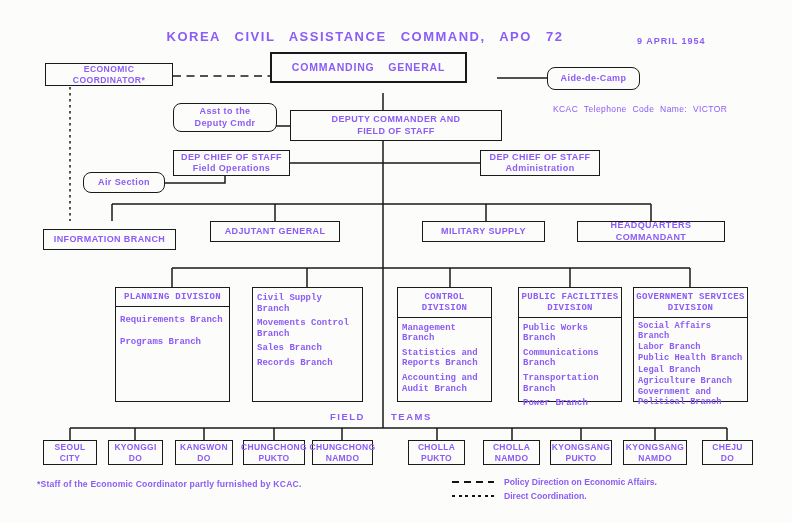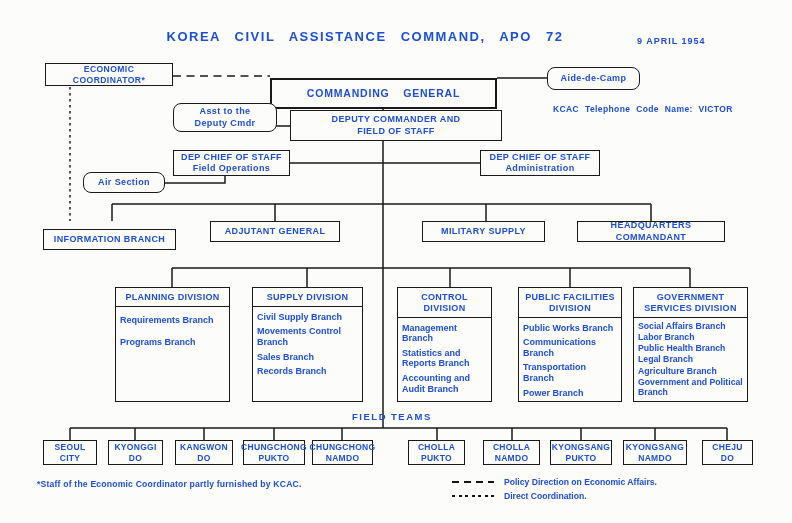--- a/index.html
+++ b/index.html
@@ -1,59 +1,59 @@
 <!DOCTYPE html>
 <html><head>
 <meta charset="utf-8">
 <style>
   html,body { margin:0; padding:0; background:#d9d9d9; }
   .page {
     position:relative; width:792px; height:523px; background:#fcfcfa;
-    font-family:"Liberation Sans", sans-serif; color:#1d4ed8; overflow:hidden;
+    font-family:"Liberation Sans", sans-serif; color:#8b5cf6; overflow:hidden;
     margin:0 auto;
   }
   svg.connectors { position:absolute; left:0; top:0; z-index:1; }
   .title {
     position:absolute; left:150px; top:29px; width:430px; text-align:center;
     font-size:13px; font-weight:bold; letter-spacing:1.5px; word-spacing:9px; z-index:3;
   }
   .date {
     position:absolute; left:637px; top:36px; width:120px;
     font-size:9px; font-weight:bold; letter-spacing:1px; z-index:3;
   }
   .codename {
     position:absolute; left:553px; top:104px; width:230px;
-    font-size:8.5px; font-weight:bold; letter-spacing:0.4px; word-spacing:3px; z-index:3;
+    font-size:8.5px; font-weight:normal; letter-spacing:0.4px; word-spacing:3px; z-index:3;
   }
   .box {
     position:absolute; z-index:2; background:#fcfcfa; border:1.5px solid #1a1a1a;
     display:flex; flex-direction:column; align-items:center; justify-content:center;
     text-align:center; font-weight:bold; font-size:9px; letter-spacing:0.4px;
     line-height:1.25; box-sizing:border-box; padding:1px 2px;
   }
   .box.cg { font-size:10.5px; letter-spacing:0.8px; word-spacing:10px; border-width:2px; }
   .box.mixed { text-transform:none;border-radius:8px; }
   .division {
     position:absolute; top:287px; height:115px; z-index:2; background:#fcfcfa;
-    border:1.5px solid #1a1a1a; box-sizing:border-box; font-weight:bold;
+    border:1.5px solid #1a1a1a; box-sizing:border-box; font-weight:bold;font-family:Liberation Mono, monospace;
   }
   .div-header {
     border-bottom:1.5px solid #1a1a1a; text-align:center; font-size:9px;
     letter-spacing:0.3px; padding:4px 1px 3px 1px; line-height:1.2;
   }
   .div-branches { padding:5px 3px 0 4px; font-size:9px; line-height:1.18; text-align:left; }
   .branch { margin-bottom:4px; }
   .div-branches.roomy .branch { margin-bottom:12px; margin-top:3px; }
   .div-branches.tight { font-size:8.7px; padding-top:3px; }
   .div-branches.tight .branch { margin-bottom:1px; }
   .ft-label {
     position:absolute; top:411px; z-index:2; font-size:9.5px; font-weight:bold;
     letter-spacing:1.5px;
   }
-  .ft-left  { left:338px; width:49px; text-align:right; }
+  .ft-left  { left:330px; width:49px; text-align:left; }
   .ft-right { left:391px; width:60px; text-align:left; }
   .teambox { top:440px; height:25px; font-size:8.5px; letter-spacing:0.3px; line-height:1.2; padding:0; }
   .footnote {
     position:absolute; left:37px; top:479px; font-size:8.6px; font-weight:bold;
     letter-spacing:0.2px; z-index:3;
   }
   .legend { position:absolute; left:452px; top:477px; z-index:3; font-size:8.6px; font-weight:bold; }
   .legend-row { display:flex; align-items:center; margin-bottom:4px; }
   .dash-sample { display:inline-block; width:42px; height:2px; margin-right:10px; }
   .dash-long  { background:repeating-linear-gradient(90deg,#141414 0 7px,transparent 7px 12px); }
@@ -109,21 +109,21 @@
   </svg>
 
   <div class="title">KOREA CIVIL ASSISTANCE COMMAND, APO 72</div>
   <div class="date">9 APRIL 1954</div>
   <div class="codename">KCAC Telephone Code Name: VICTOR</div>
 
   <div class="box" style="left:45px;top:63px;width:128px;height:23px">
     <span style="font-size:8.6px">ECONOMIC COORDINATOR*</span>
   </div>
 
-  <div class="box cg" style="left:270px;top:78px;width:227px;height:31px">
+  <div class="box cg" style="left:270px;top:52px;width:197px;height:31px">
     <span>COMMANDING GENERAL</span>
   </div>
 
   <div class="box mixed" style="left:547px;top:67px;width:93px;height:23px">
     <span>Aide-de-Camp</span>
   </div>
 
   <div class="box mixed" style="left:173px;top:103px;width:104px;height:29px">
     <span>Asst to the</span>
     <span>Deputy Cmdr</span>
@@ -163,21 +163,20 @@
 
   <div class="division" style="left:115px;width:115px">
     <div class="div-header">PLANNING DIVISION</div>
     <div class="div-branches roomy">
       <div class="branch">Requirements Branch</div>
       <div class="branch">Programs Branch</div>
     </div>
   </div>
 
   <div class="division" style="left:252px;width:111px">
-    <div class="div-header">SUPPLY DIVISION</div>
     <div class="div-branches">
       <div class="branch">Civil Supply Branch</div>
       <div class="branch">Movements Control Branch</div>
       <div class="branch">Sales Branch</div>
       <div class="branch">Records Branch</div>
     </div>
   </div>
 
   <div class="division" style="left:397px;width:95px">
     <div class="div-header">CONTROL DIVISION</div>

